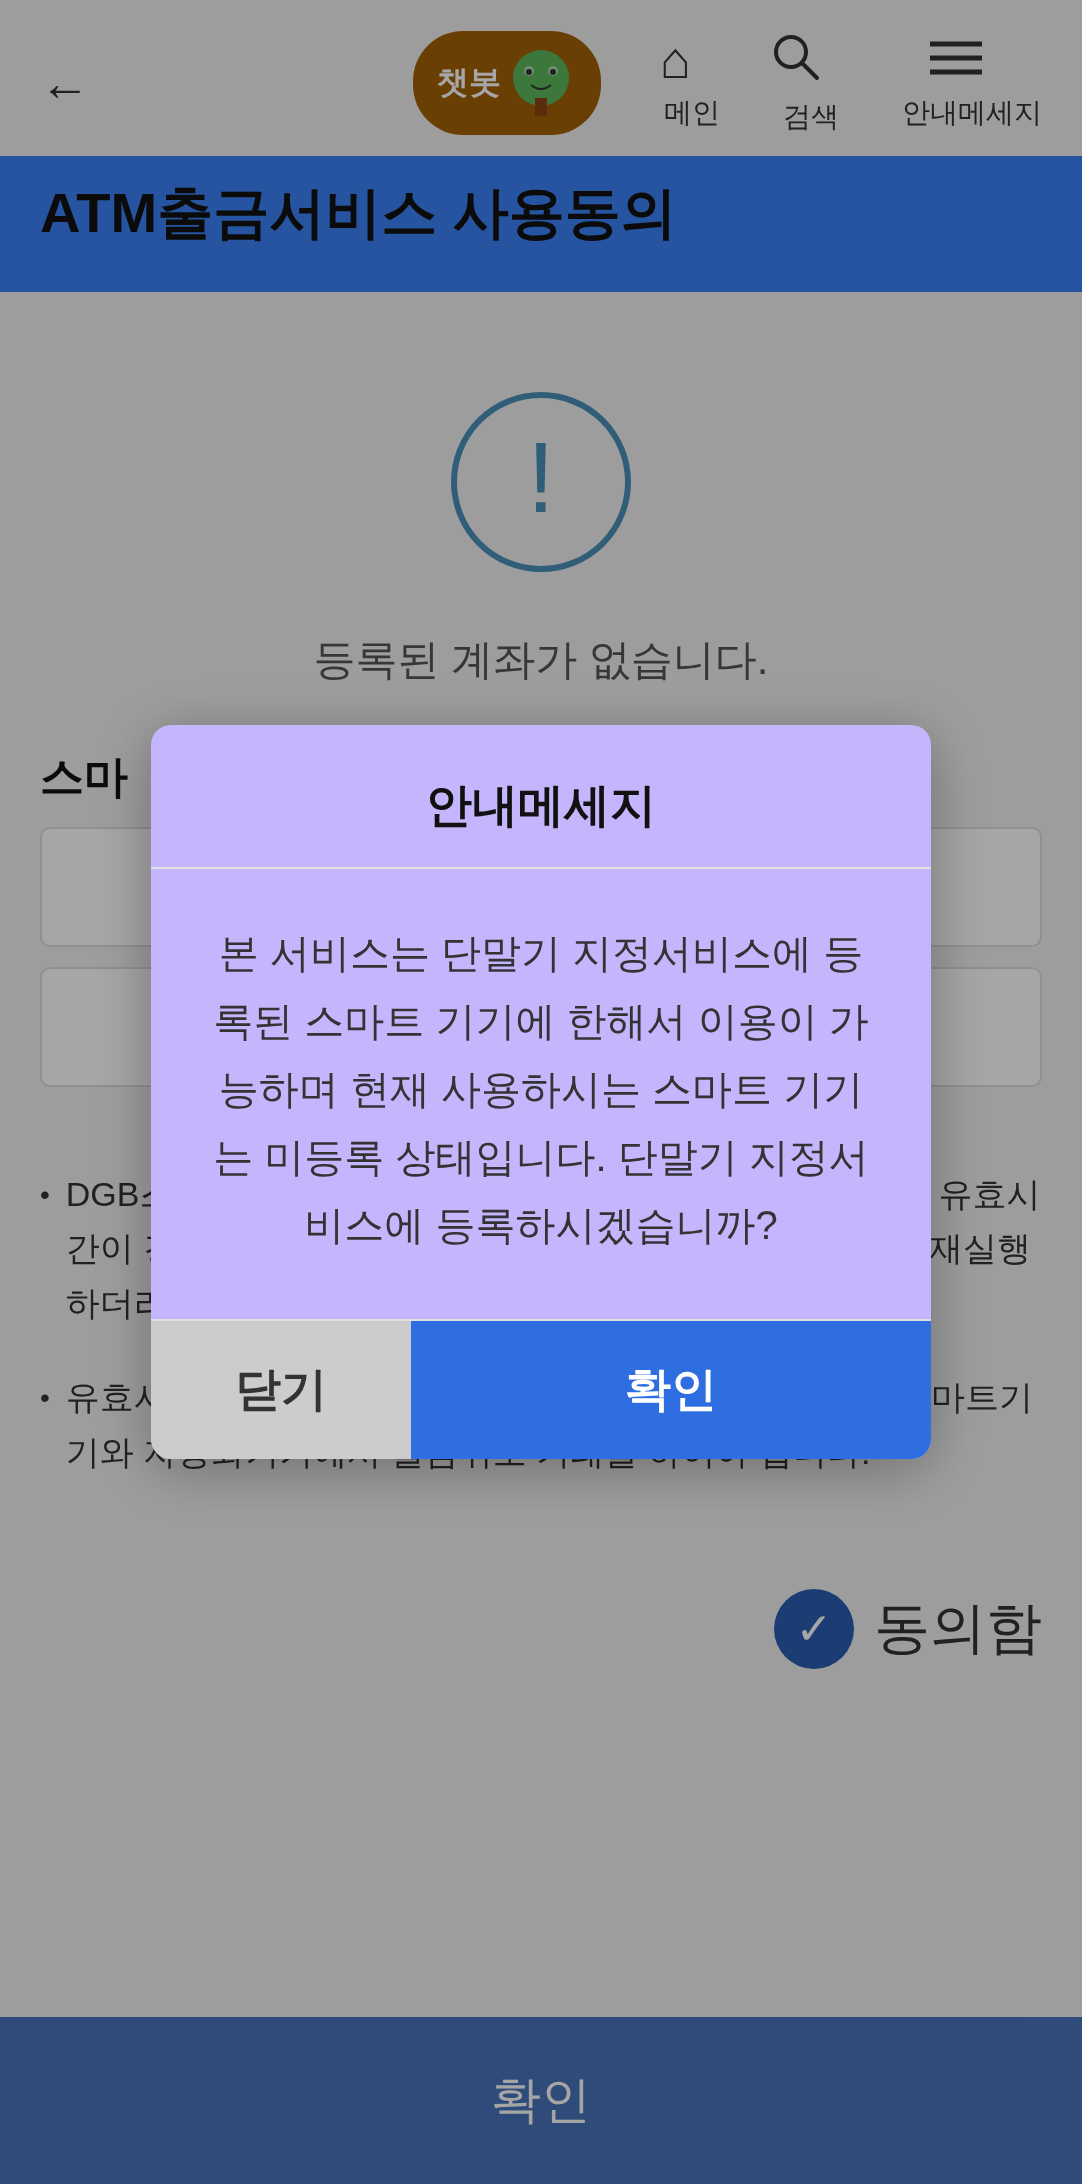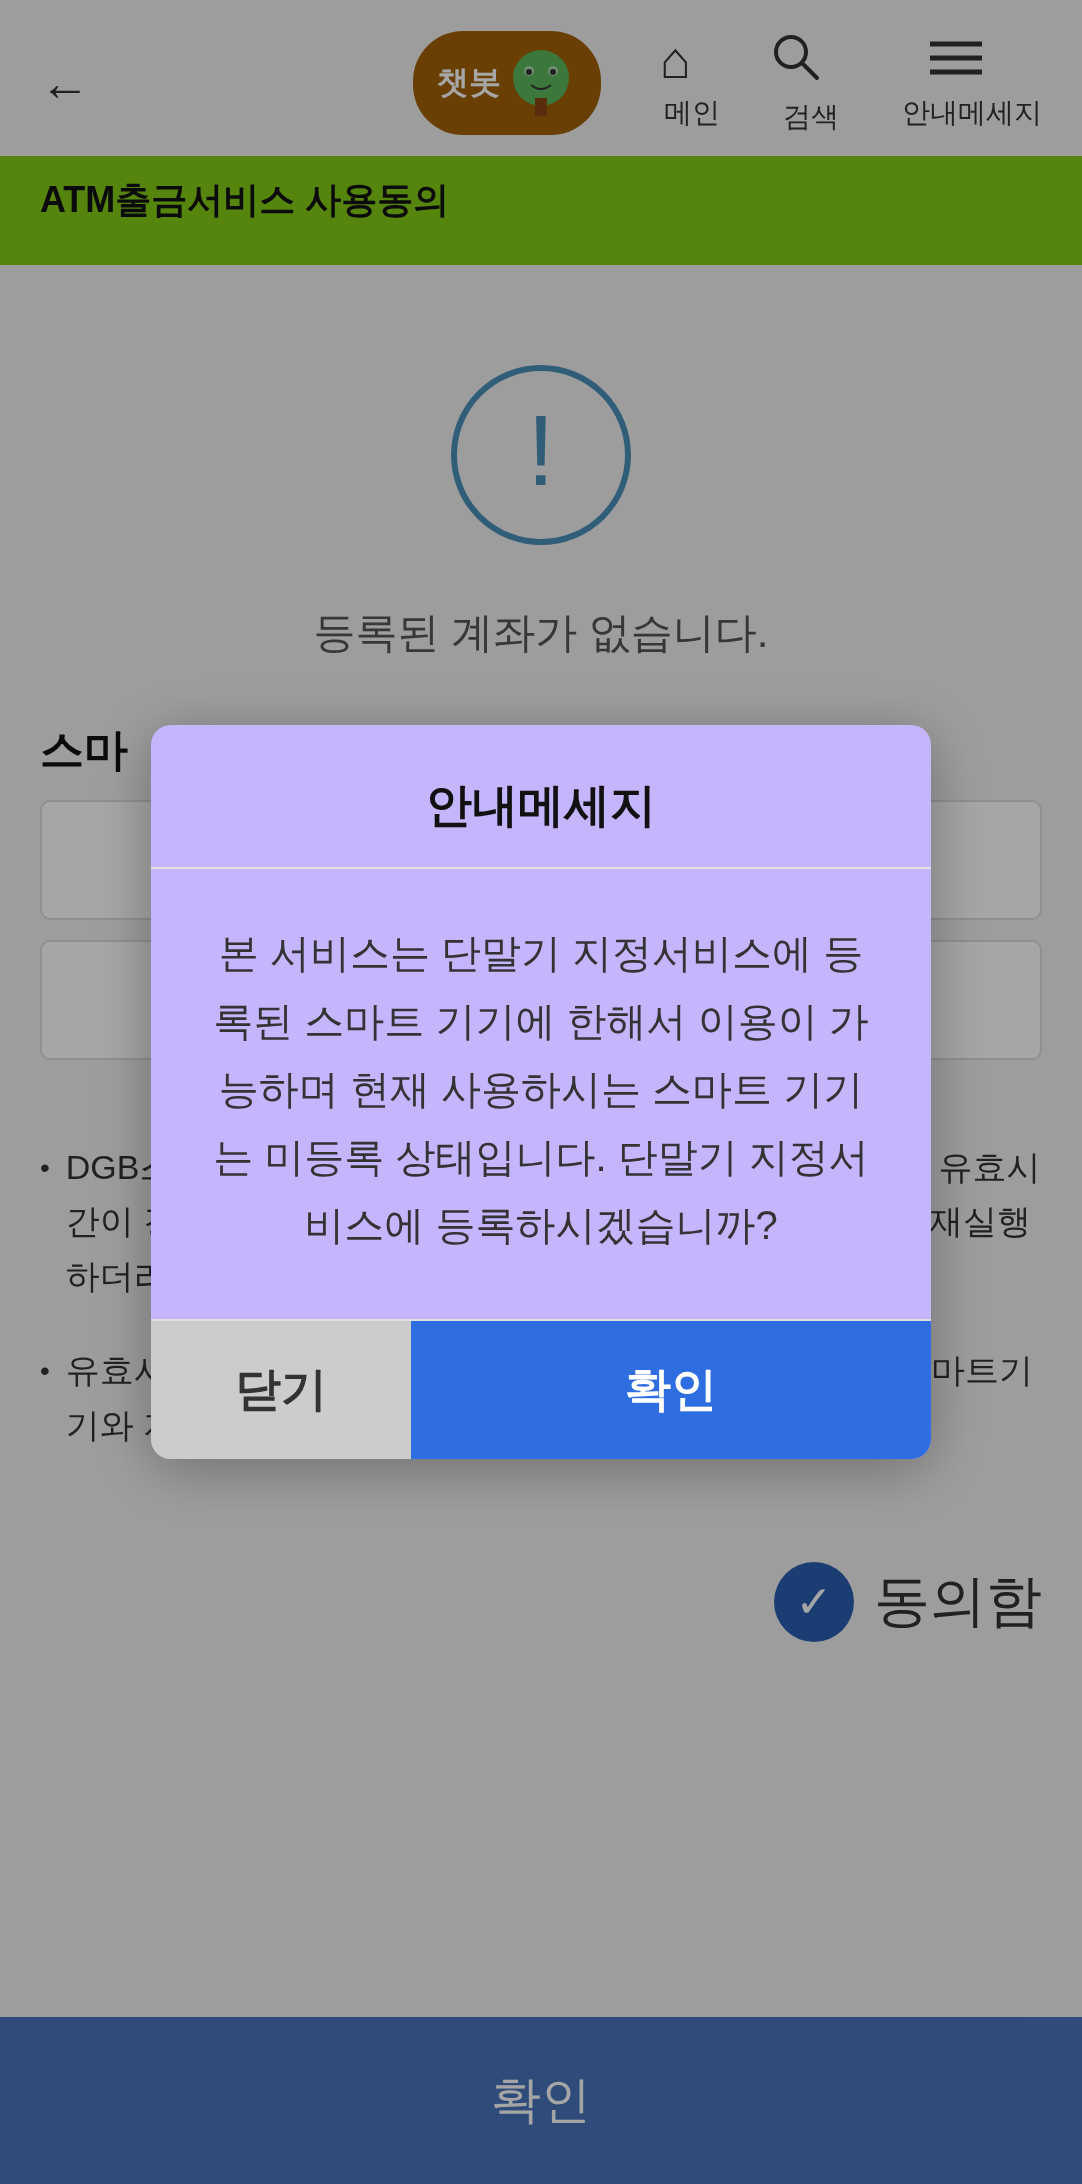--- a/index.html
+++ b/index.html
@@ -74,24 +74,24 @@
 
     .nav-label {
       font-size: 28px;
       color: #333;
       margin-left: 33px;
     }
 
     
     .page-title {
       padding: 20px 40px 40px 40px;
-      font-size: 36px;
+      font-size: 56px;
       font-weight: bold;
       color: #111;
-      background: #84cc16;
+      background: #3b82f6;
     }
 
     
     .main-content {
       background: #f2f2f2;
       padding: 40px;
       position: relative;
     }
 
     

